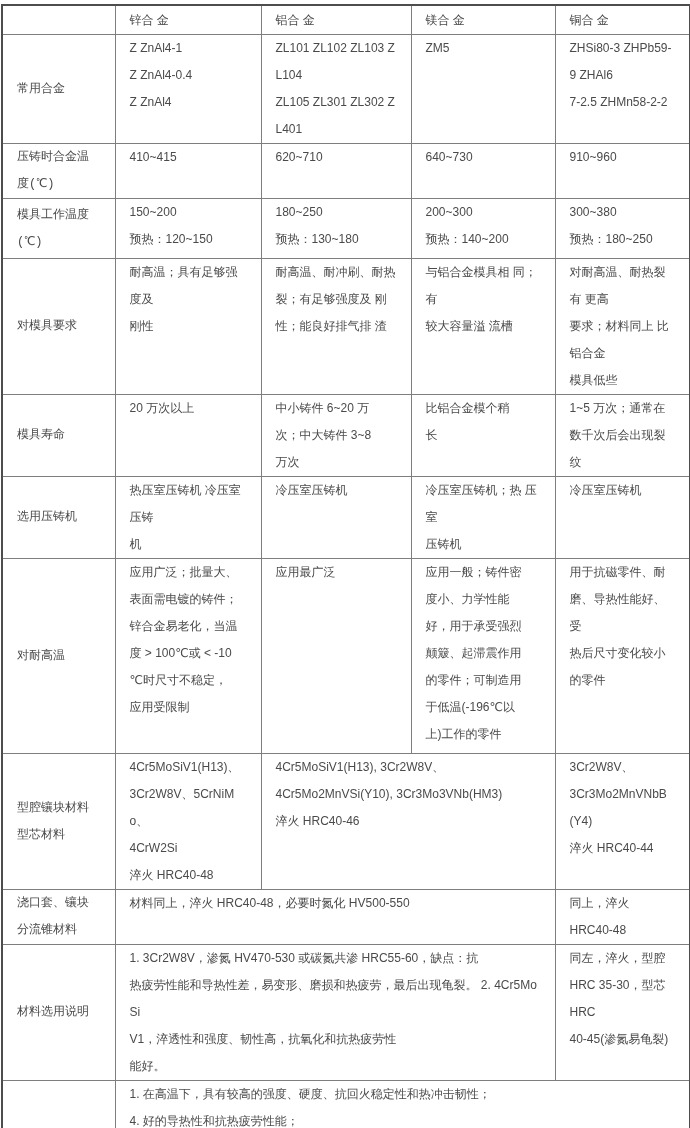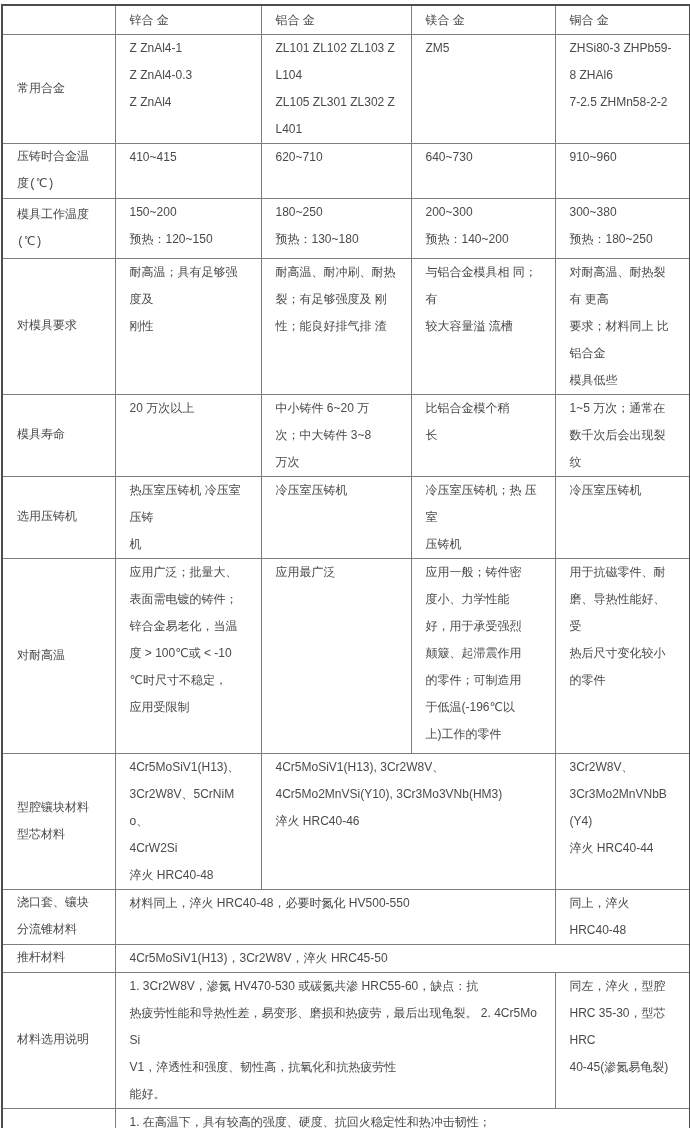--- a/index.html
+++ b/index.html
@@ -36,32 +36,32 @@
         <td class="head">镁合 金</td>
         <td class="head">铜合 金</td>
       </tr>
 
       <tr class="r1">
         <td class="label">
             <div class="ln">常用合金</div>
           </td>
         <td>
             <div class="ln">Z ZnAl4-1</div>
-            <div class="ln">Z ZnAl4-0.3</div>
+            <div class="ln">Z ZnAl4-0.4</div>
             <div class="ln">Z ZnAl4</div>
           </td>
         <td>
             <div class="ln">ZL101 ZL102 ZL103 ZL104</div>
             <div class="ln">ZL105 ZL301 ZL302 ZL401</div>
           </td>
         <td>
             <div class="ln">ZM5</div>
           </td>
         <td>
-            <div class="ln">ZHSi80-3 ZHPb59-8 ZHAl6</div>
+            <div class="ln">ZHSi80-3 ZHPb59-9 ZHAl6</div>
             <div class="ln">7-2.5 ZHMn58-2-2</div>
           </td>
       </tr>
 
       <tr class="r2">
         <td class="label">
             <div class="ln">压铸时合金温</div>
             <div class="ln">度(℃)</div>
           </td>
         <td>
@@ -229,28 +229,20 @@
           </td>
         <td colspan="3">
             <div class="ln">材料同上，淬火 HRC40-48，必要时氮化 HV500-550</div>
           </td>
         <td>
             <div class="ln">同上，淬火</div>
             <div class="ln">HRC40-48</div>
           </td>
       </tr>
 
-      <tr class="r10">
-        <td class="label">
-            <div class="ln">推杆材料</div>
-          </td>
-        <td colspan="4">
-            <div class="ln">4Cr5MoSiV1(H13)，3Cr2W8V，淬火 HRC45-50</div>
-          </td>
-      </tr>
 
 
       <tr class="r12">
         <td class="label">
             <div class="ln">材料选用说明</div>
           </td>
         <td colspan="3">
             <div class="ln">1. 3Cr2W8V，渗氮 HV470-530 或碳氮共渗 HRC55-60，缺点：抗</div>
             <div class="ln">热疲劳性能和导热性差，易变形、磨损和热疲劳，最后出现龟裂。 2. 4Cr5MoSi</div>
             <div class="ln">V1，淬透性和强度、韧性高，抗氧化和抗热疲劳性</div>

